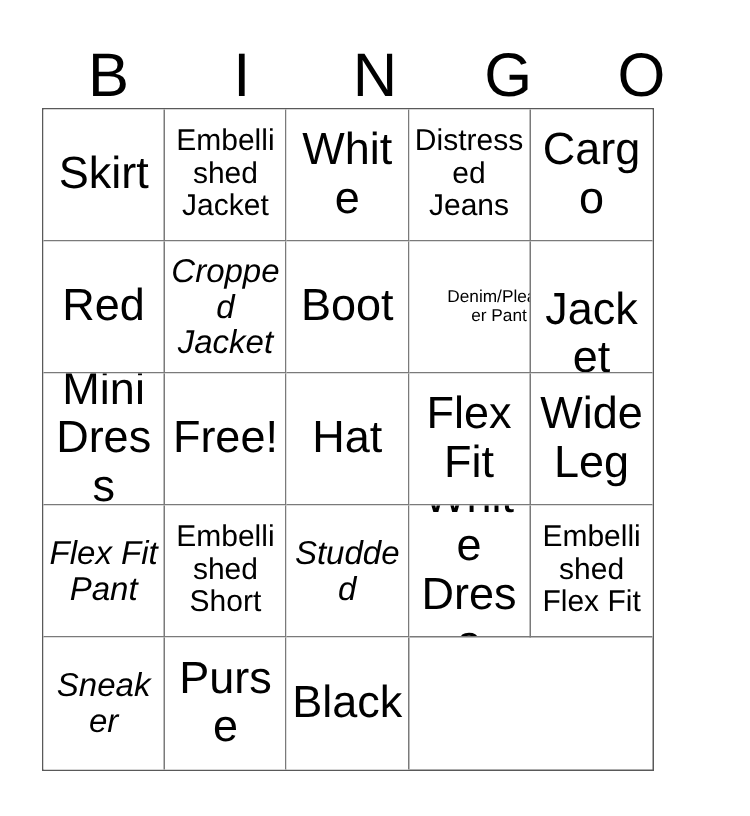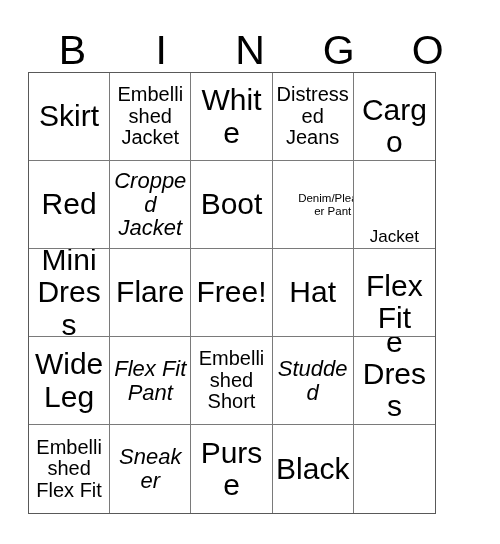--- a/index.html
+++ b/index.html
@@ -63,34 +63,34 @@
     border-bottom: 1px solid #7a7a7a;
     display: flex;
     align-items: center;
     justify-content: center;
     text-align: center;
     padding: 2px 3px;
     overflow: hidden;
     background: #ffffff;
   }
   
-  .cell:nth-child(5n) { border-right: none; align-items: flex-end; }
+  .cell:nth-child(5n) { border-right: none; }
   .cell:nth-child(n+21) { border-bottom: none; }
 
   .cell-text {
     display: block;
     width: 100%;
     line-height: 1.07;
     word-wrap: break-word;
     color: #000000;
   }
 
   
   .sz-xl   { font-size: 30px; }
-  .sz-lg   { font-size: 17px; margin-top: 37px; }
+  .sz-lg   { font-size: 30px; margin-top: 37px; }
   .sz-md   { font-size: 22px; font-style: italic; }
   .sz-sm   { font-size: 20px; }
   .sz-xs   { font-size: 11.5px; margin-left: 40px; }
 </style>
 </head>
 <body>
 
 <div class="card">
 
   <div class="header-row">
@@ -129,23 +129,20 @@
       <div class="cell">
         <span class="cell-text sz-xs">Denim/Pleather Pant</span>
       </div>
       <div class="cell">
         <span class="cell-text sz-lg">Jacket</span>
       </div>
       <div class="cell">
         <span class="cell-text sz-xl">Mini Dress</span>
       </div>
       <div class="cell">
-        <span class="cell-text sz-xl">Flare</span>
-      </div>
-      <div class="cell">
         <span class="cell-text sz-xl">Free!</span>
       </div>
       <div class="cell">
         <span class="cell-text sz-xl">Hat</span>
       </div>
       <div class="cell">
         <span class="cell-text sz-xl">Flex Fit</span>
       </div>
       <div class="cell">
         <span class="cell-text sz-xl">Wide Leg</span>

